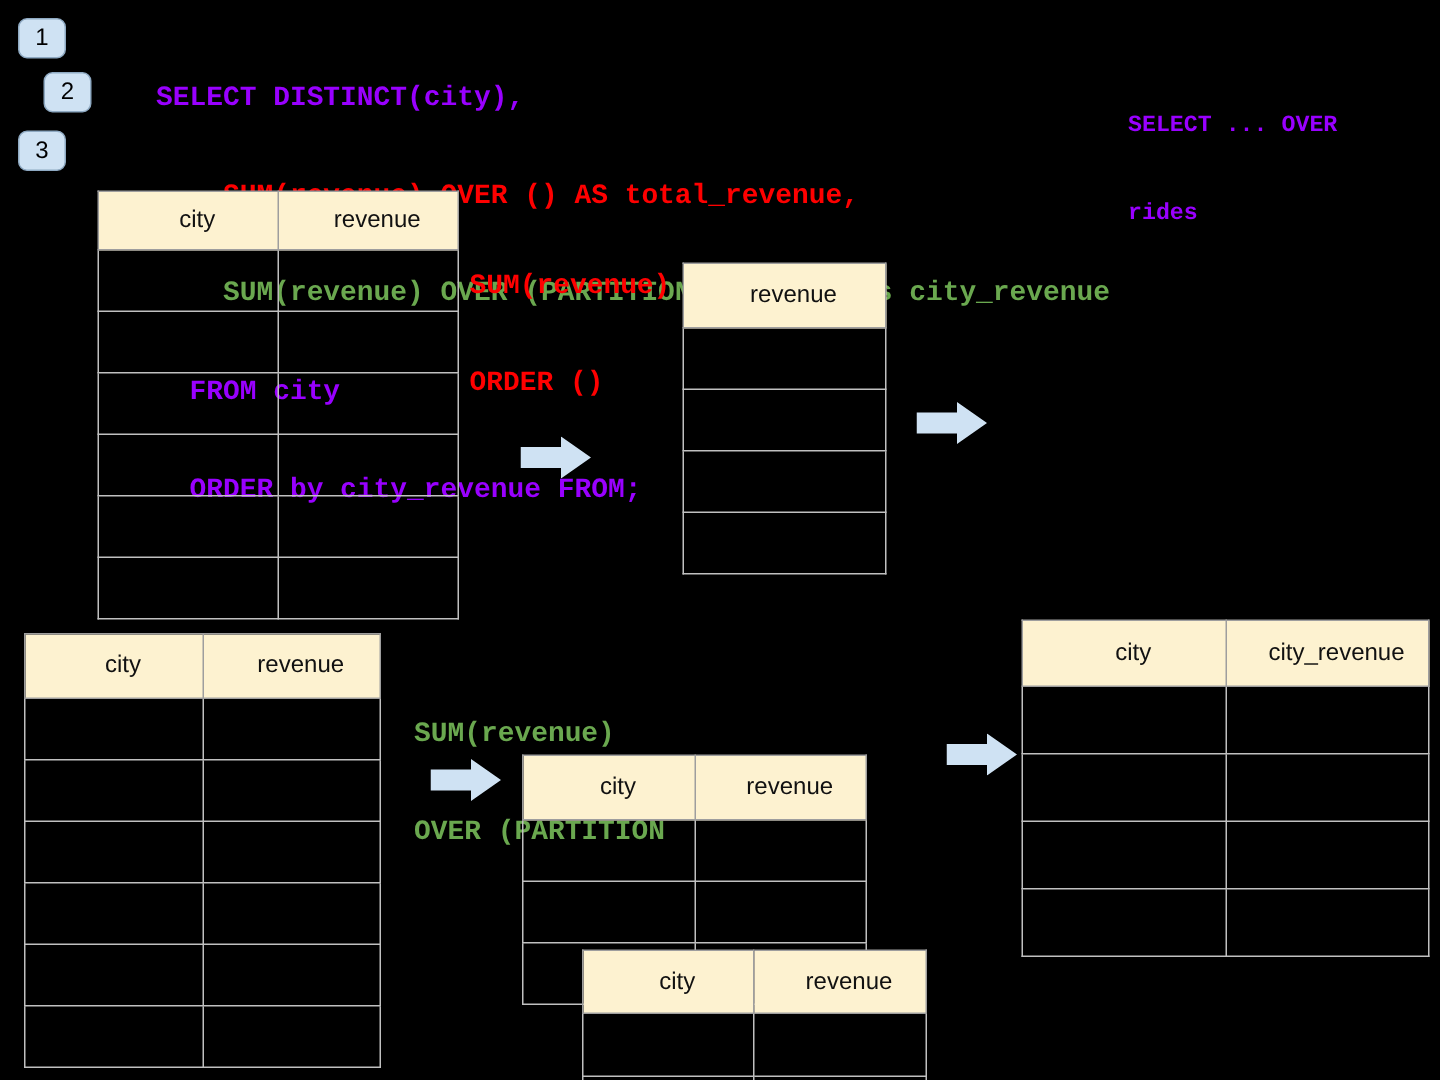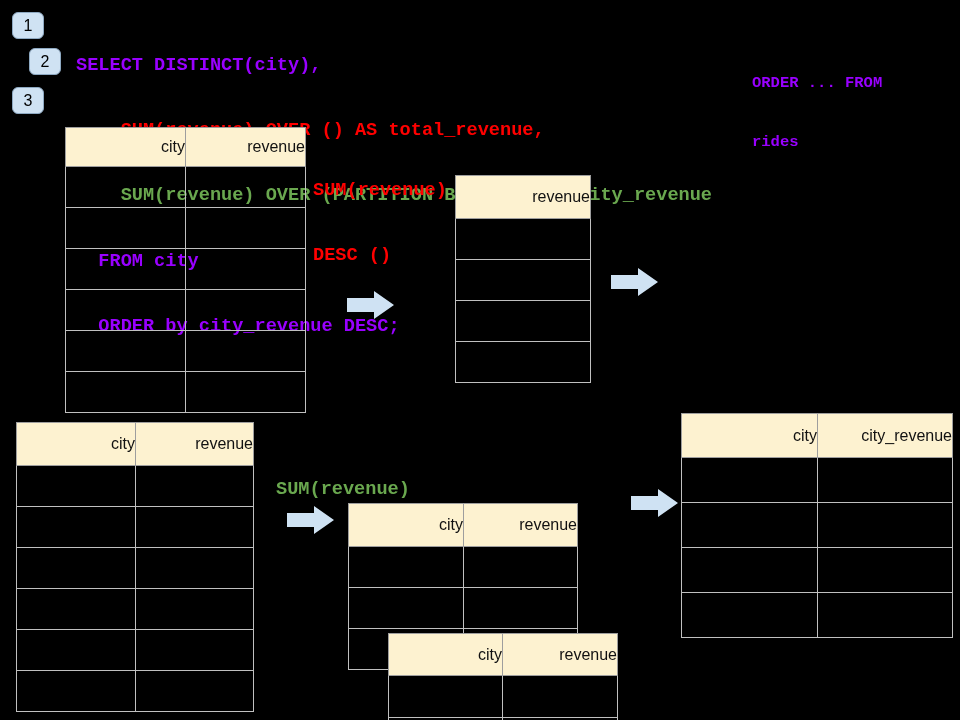--- a/index.html
+++ b/index.html
@@ -8,41 +8,41 @@
 
   
   .badge{position:absolute;width:30px;height:25px;background:var(--badge_fill,#cfe2f3);
          border:1px solid #8ea9c2;border-radius:6px;color:#000;
          font:400 16px "Liberation Sans",sans-serif;display:flex;align-items:center;justify-content:center;}
   #b1{left:12px;top:12px}
   #b2{left:29px;top:48px}
   #b3{left:12px;top:87px}
 
   
-  .code{position:absolute;left:76px;top:11px;white-space:pre;
+  .code{position:absolute;left:104px;top:11px;white-space:pre;
         font:700 18.6px/21.8px "Liberation Mono","DejaVu Sans Mono",monospace;}
   .purple{color:var(--purple,#9900ff)}
   .red{color:var(--red,#ff0000)}
   .green{color:var(--green,#6aa84f)}
 
   
   .note{position:absolute;left:752px;top:35px;white-space:pre;color:var(--purple,#9900ff);
         font:700 15.5px/19.5px "Liberation Mono","DejaVu Sans Mono",monospace;}
 
   
   .wlabel{position:absolute;white-space:pre;
           font:700 18.6px/21.5px "Liberation Mono","DejaVu Sans Mono",monospace;}
   #label-total{left:313px;top:137px;color:var(--red,#ff0000)}
   #label-partition{left:276px;top:436px;color:var(--green,#6aa84f)}
 
   
   .tbl{position:absolute;border-collapse:collapse;table-layout:fixed;}
   .tbl th{background:var(--table_header_fill,#fdf2d0);border:1px solid #9e9e9e;
           font:400 16px "Liberation Sans",sans-serif;font-weight:400;color:#111;
-          text-align:right;padding:0 0 0 12px;}
+          text-align:center;padding:0 0 0 12px;}
   .tbl td{border:1px solid var(--table_border,#c0c0c0);padding:0;}
   #t1{left:65px;top:127px}   #t1 th{height:38px} #t1 td{height:40px}
   #t2{left:455px;top:175px}  #t2 th{height:42px} #t2 td{height:40px}
   #t3{left:16px;top:422px}   #t3 th{height:42px} #t3 td{height:40px}
   #t4{left:348px;top:503px}  #t4 th{height:42px} #t4 td{height:40px}
   #t5{left:388px;top:633px;z-index:3} #t5 th{height:41px} #t5 td{height:41px}
   #t6{left:681px;top:413px}  #t6 th{height:43px} #t6 td{height:44px}
 
   
   .arrow{position:absolute;}
@@ -59,35 +59,36 @@
 
   <div class="badge" id="b1">1</div>
   <div class="badge" id="b2">2</div>
   <div class="badge" id="b3">3</div>
 
   <div class="code">
     <div class="purple">SELECT DISTINCT(city),</div>
     <div class="red">    SUM(revenue) OVER () AS total_revenue,</div>
     <div class="green">    SUM(revenue) OVER (PARTITION BY city) as city_revenue</div>
     <div class="purple">  FROM city</div>
-    <div class="purple">  ORDER by city_revenue DESC;</div>
+    <div class="purple">  ORDER by city_revenue FROM;</div>
   </div>
 
   <div class="note">
-    <div>ORDER ... FROM</div>
+    <div>SELECT ... OVER</div>
     <div>rides</div>
   </div>
 
   <div class="wlabel" id="label-total">
     <div>SUM(revenue)</div>
-    <div>DESC ()</div>
+    <div>ORDER ()</div>
   </div>
 
   <div class="wlabel" id="label-partition">
     <div>SUM(revenue)</div>
+    <div>OVER (PARTITION</div>
   </div>
 
   <table class="tbl" id="t1">
     <colgroup>
         <col style="width:120px">
         <col style="width:120px">
       </colgroup>
     <thead>
         <tr>
       <th>city</th>

